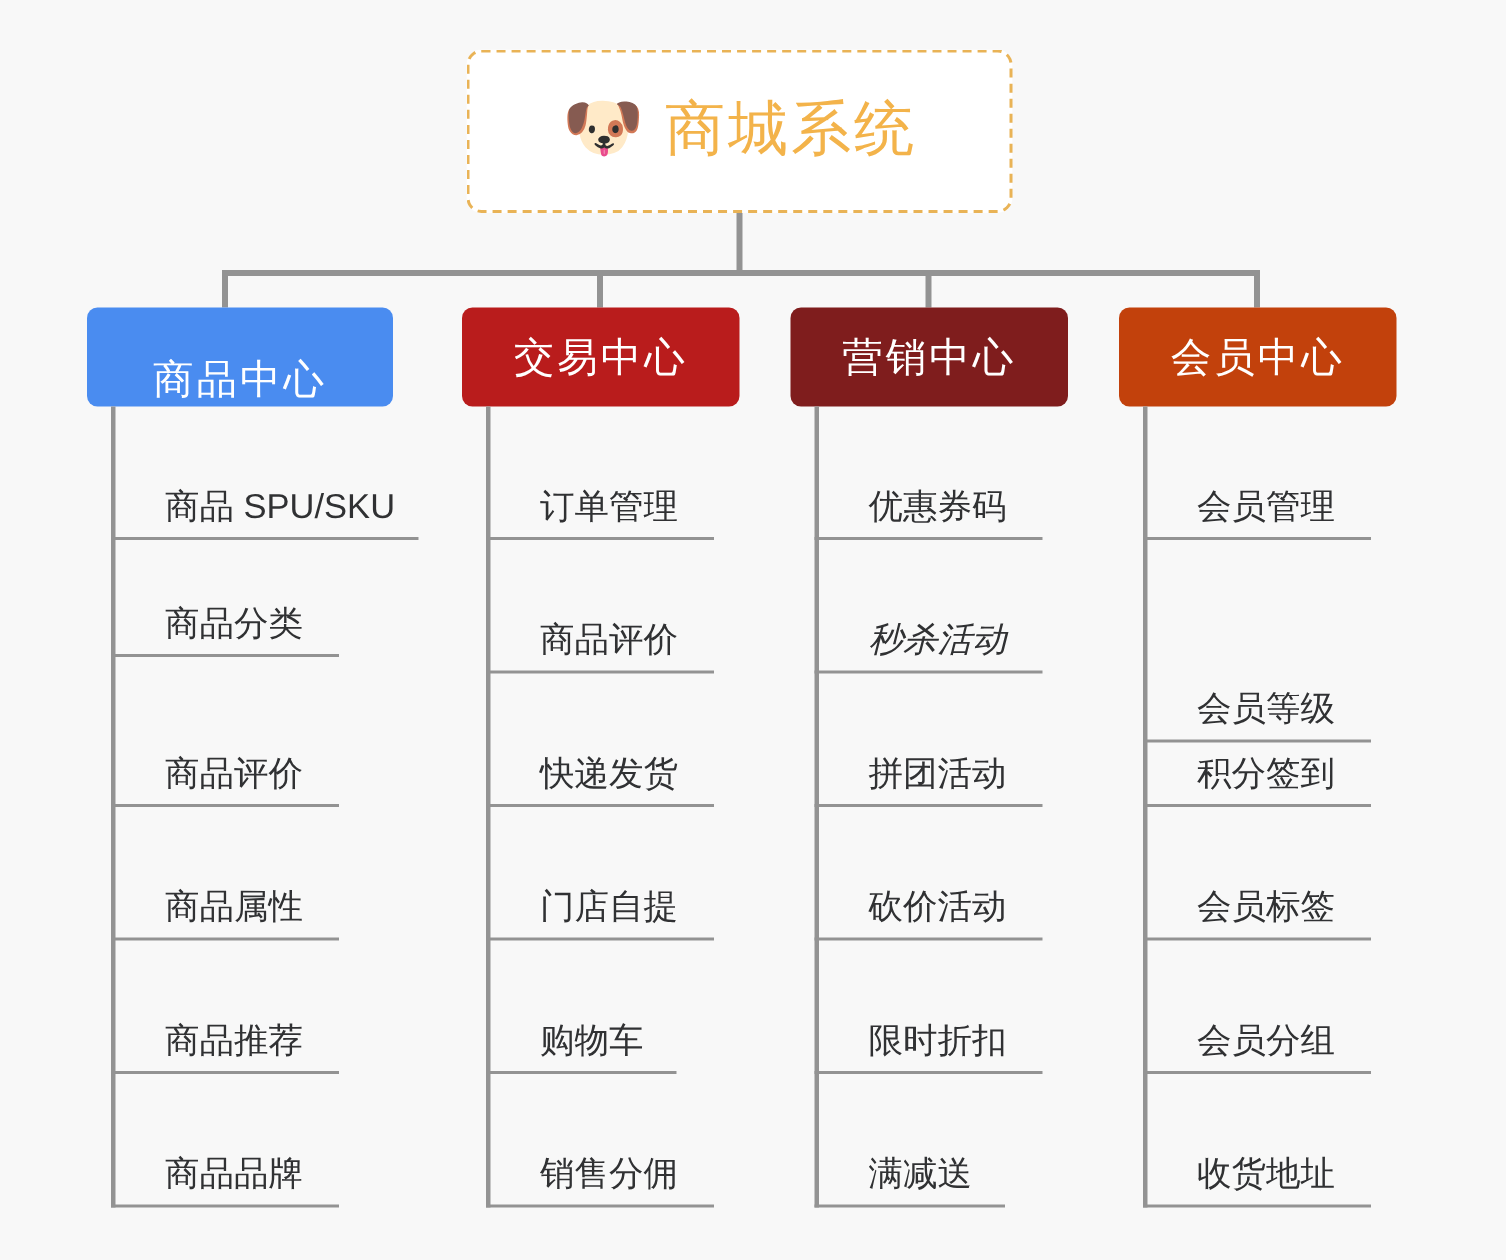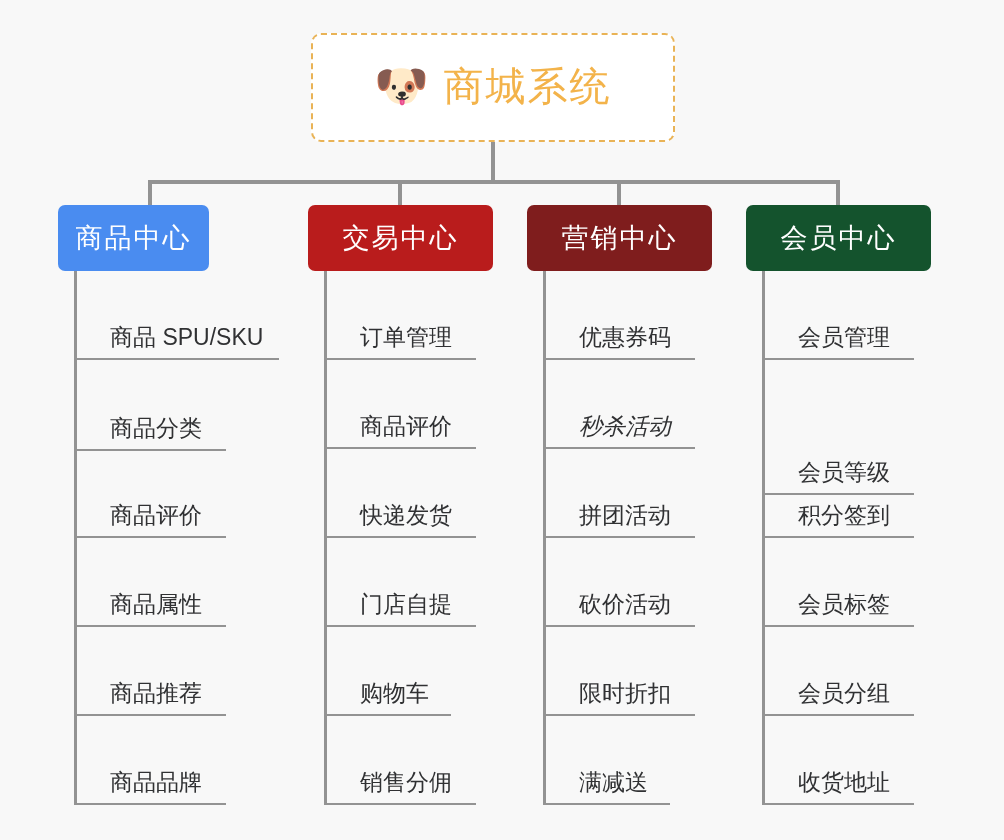--- a/index.html
+++ b/index.html
@@ -127,30 +127,30 @@
   <div id="connector-layer">
       <div class="conn conn-v" style="background: rgb(147, 147, 147); left: 491px; top: 142px; height: 42px;"></div>
       <div class="conn conn-h" style="background: rgb(147, 147, 147); left: 148px; top: 180px; width: 692px;"></div>
       <div class="conn conn-v" style="background: rgb(147, 147, 147); left: 148px; top: 180px; height: 25px;"></div>
       <div class="conn conn-v" style="background: rgb(147, 147, 147); left: 398px; top: 180px; height: 25px;"></div>
       <div class="conn conn-v" style="background: rgb(147, 147, 147); left: 617px; top: 180px; height: 25px;"></div>
       <div class="conn conn-v" style="background: rgb(147, 147, 147); left: 836px; top: 180px; height: 25px;"></div>
     </div>
 
   <div id="tree-layer">
-      <div class="cat-box" style="left: 58px; width: 151px; background: rgb(74, 140, 240);">
+      <div class="cat-box" style="left: 58px; width: 204px; background: rgb(74, 140, 240); align-items: flex-end;">
         <span>商品中心</span>
       </div>
       <div class="column" style="left: 74px; width: 230px; height: 534px;">
         <div class="spine" style="height: 534px; background: rgb(147, 147, 147);"></div>
         <div class="leaf" style="top: 0px; width: 215px;">
           <span class="leaf-label">商品 SPU/SKU</span>
           <div class="leaf-rule" style="width: 205px; background: rgb(147, 147, 147);"></div>
         </div>
-        <div class="leaf" style="top: 91px; width: 162px;">
+        <div class="leaf" style="top: 78px; width: 162px;">
           <span class="leaf-label">商品分类</span>
           <div class="leaf-rule" style="width: 152px; background: rgb(147, 147, 147);"></div>
         </div>
         <div class="leaf" style="top: 178px; width: 162px;">
           <span class="leaf-label">商品评价</span>
           <div class="leaf-rule" style="width: 152px; background: rgb(147, 147, 147);"></div>
         </div>
         <div class="leaf" style="top: 267px; width: 162px;">
           <span class="leaf-label">商品属性</span>
           <div class="leaf-rule" style="width: 152px; background: rgb(147, 147, 147);"></div>
@@ -217,21 +217,21 @@
         </div>
         <div class="leaf" style="top: 356px; width: 162px;">
           <span class="leaf-label">限时折扣</span>
           <div class="leaf-rule" style="width: 152px; background: rgb(147, 147, 147);"></div>
         </div>
         <div class="leaf" style="top: 445px; width: 137px;">
           <span class="leaf-label">满减送</span>
           <div class="leaf-rule" style="width: 127px; background: rgb(147, 147, 147);"></div>
         </div>
       </div>
-      <div class="cat-box" style="left: 746px; width: 185px; background: #14532d;">
+      <div class="cat-box" style="left: 746px; width: 185px; background: #c2410c;">
         <span>会员中心</span>
       </div>
       <div class="column" style="left: 762px; width: 230px; height: 534px;">
         <div class="spine" style="height: 534px; background: rgb(147, 147, 147);"></div>
         <div class="leaf" style="top: 0px; width: 162px;">
           <span class="leaf-label">会员管理</span>
           <div class="leaf-rule" style="width: 152px; background: rgb(147, 147, 147);"></div>
         </div>
         <div class="leaf" style="top: 89px; width: 162px; margin-top: 46px;">
           <span class="leaf-label">会员等级</span>

